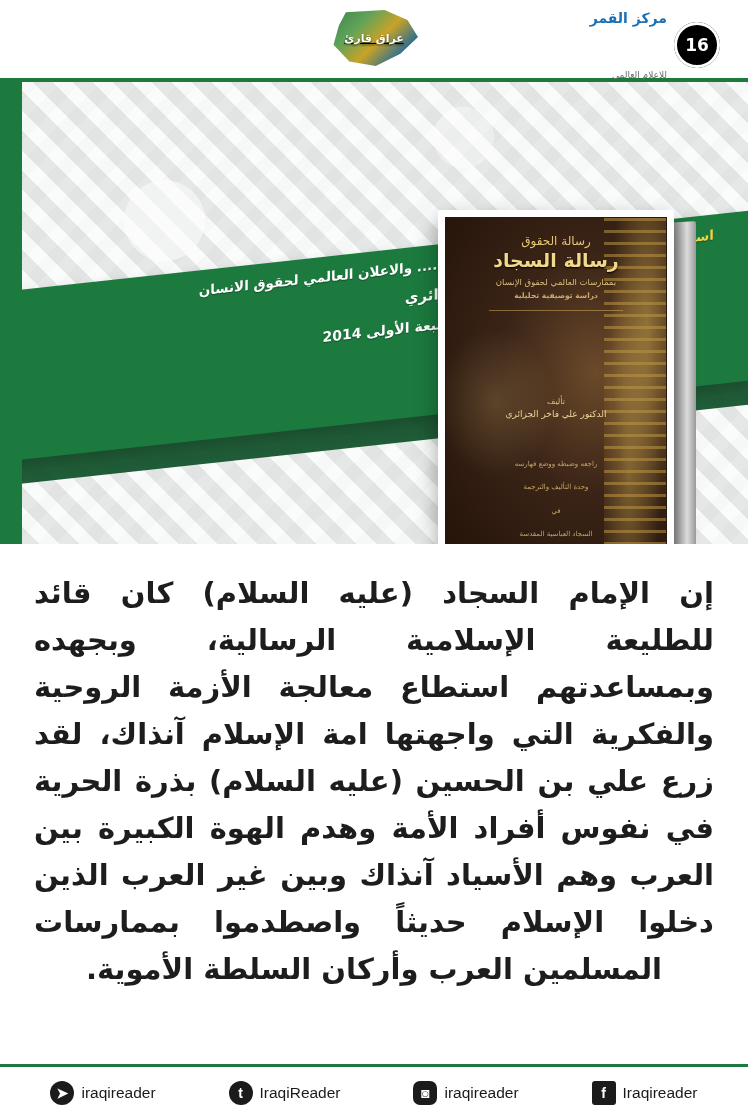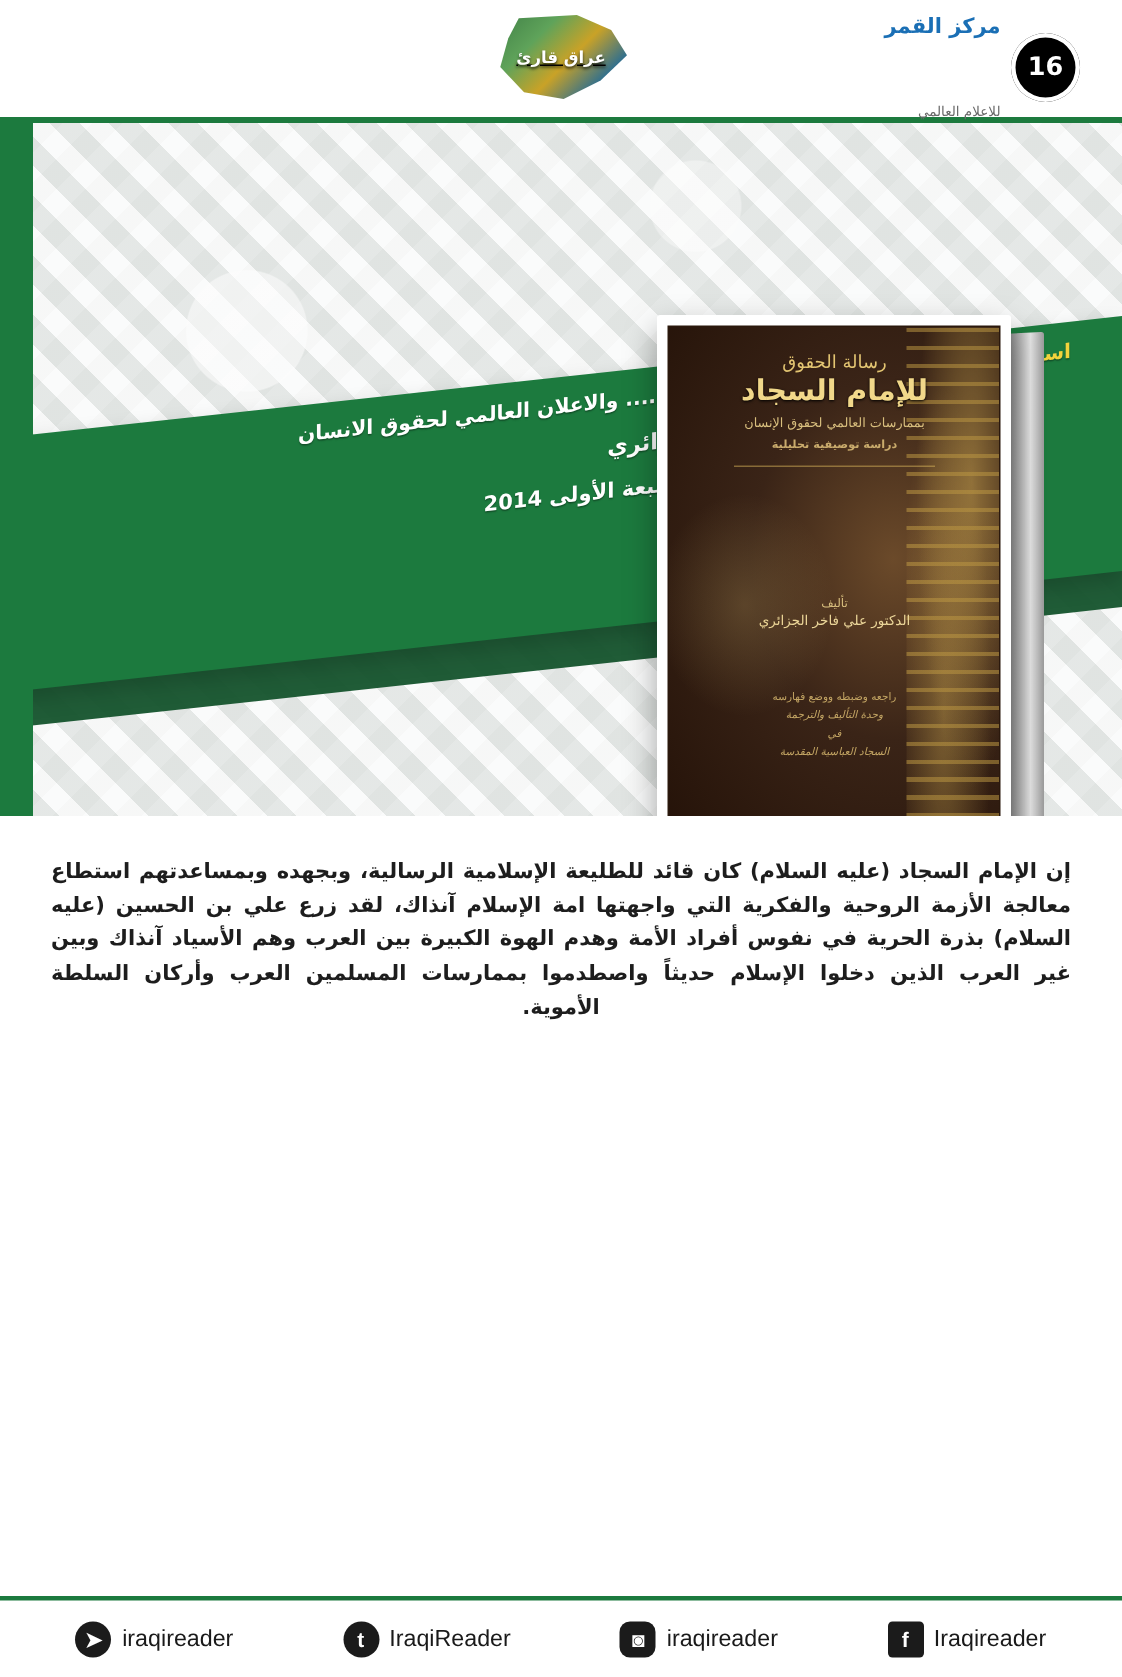--- a/index.html
+++ b/index.html
@@ -216,32 +216,32 @@
     direction:rtl;
   }
   .c-t1{font-size:12px;letter-spacing:.5px;margin-bottom:2px;color:#e3c572;}
   .c-t2{font-size:19px;font-weight:bold;line-height:1.15;color:#f1d88a;text-shadow:0 1px 2px #000;}
   .c-t3{font-size:8.5px;margin-top:5px;color:#d9bf7e;line-height:1.3;}
   .c-t4{font-size:7.5px;margin-top:3px;color:#c9ab6c;font-weight:bold;}
   .c-sep{width:70%;height:1px;background:rgba(216,179,90,.5);margin:10px 0 86px 0;}
   .c-t5{font-size:8px;color:#d9bf7e;}
   .c-t6{font-size:9px;color:#ecd79a;margin-top:3px;}
   .c-t7{font-size:7px;color:#c4a664;margin-top:40px;line-height:1.5;}
-  .c-t8{font-size:7px;color:#c4a664;margin-top:2px;line-height:1.5;font-style:italic;}
+  .c-t8{font-size:7px;color:#c4a664;margin-top:13px;line-height:1.5;}
 
   
   .content{
     flex:1 1 auto;
     background:#ffffff;
     padding:26px 34px 6px 34px;
     box-sizing:border-box;
   }
   .quote{
     font-family:"DejaVu Sans", sans-serif;
-    font-size:14px;
+    font-size:29px;
     font-weight:bold;
     line-height:1.62;
     color:#1d1d1d;
     text-align:justify;
     text-align-last:center;
     direction:rtl;
     margin:0;
   }
 
   
@@ -321,21 +321,21 @@
         <span>العتبة العباسية المقدسة: الطبعة الأولى 2014</span>
       </div>
     </div>
 
     <div class="book-wrap">
       <div class="book-spine"></div>
       <div class="book">
         <div class="cover">
           <div class="cover-inner">
             <div class="c-t1">رسالة الحقوق</div>
-            <div class="c-t2">للإمام السجاد</div>
+            <div class="c-t2">رسالة السجاد</div>
             <div class="c-t3">بممارسات العالمي لحقوق الإنسان</div>
             <div class="c-t4">دراسة توصيفية تحليلية</div>
             <div class="c-sep"></div>
             <div class="c-t5">تأليف</div>
             <div class="c-t6">الدكتور علي فاخر الجزائري</div>
             <div class="c-t7">راجعه وضبطه ووضع فهارسه</div>
             <div class="c-t8">وحدة التأليف والترجمة</div>
             <div class="c-t8">في</div>
             <div class="c-t8">السجاد العباسية المقدسة</div>
           </div>

